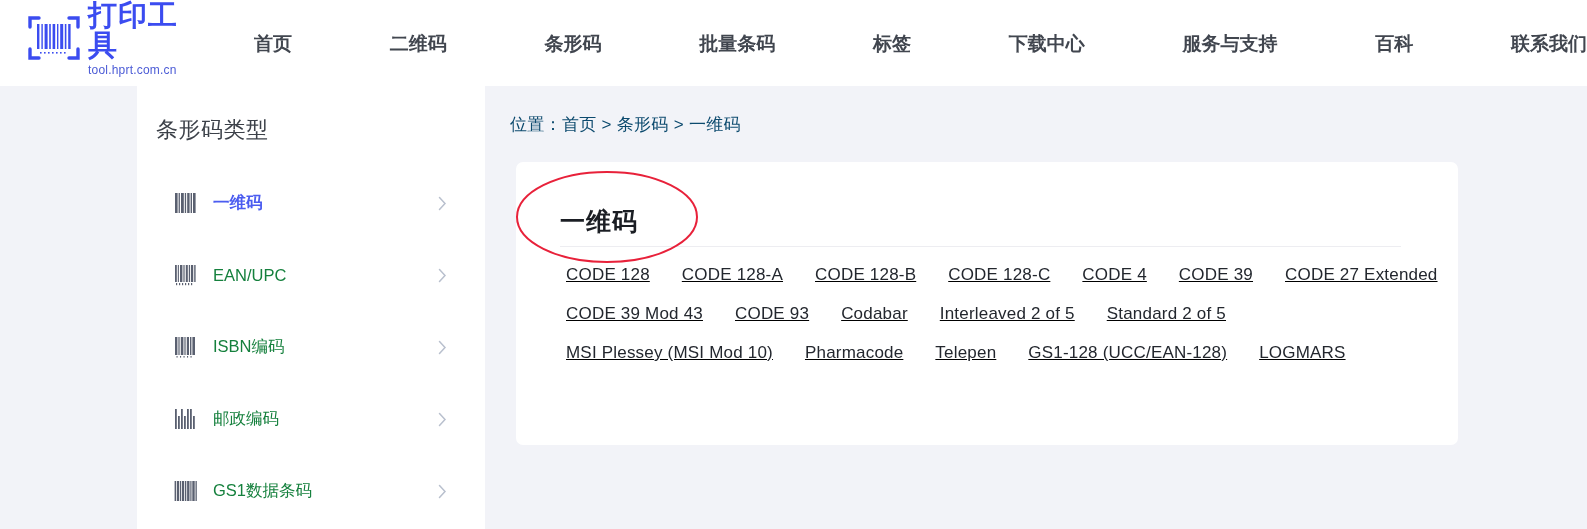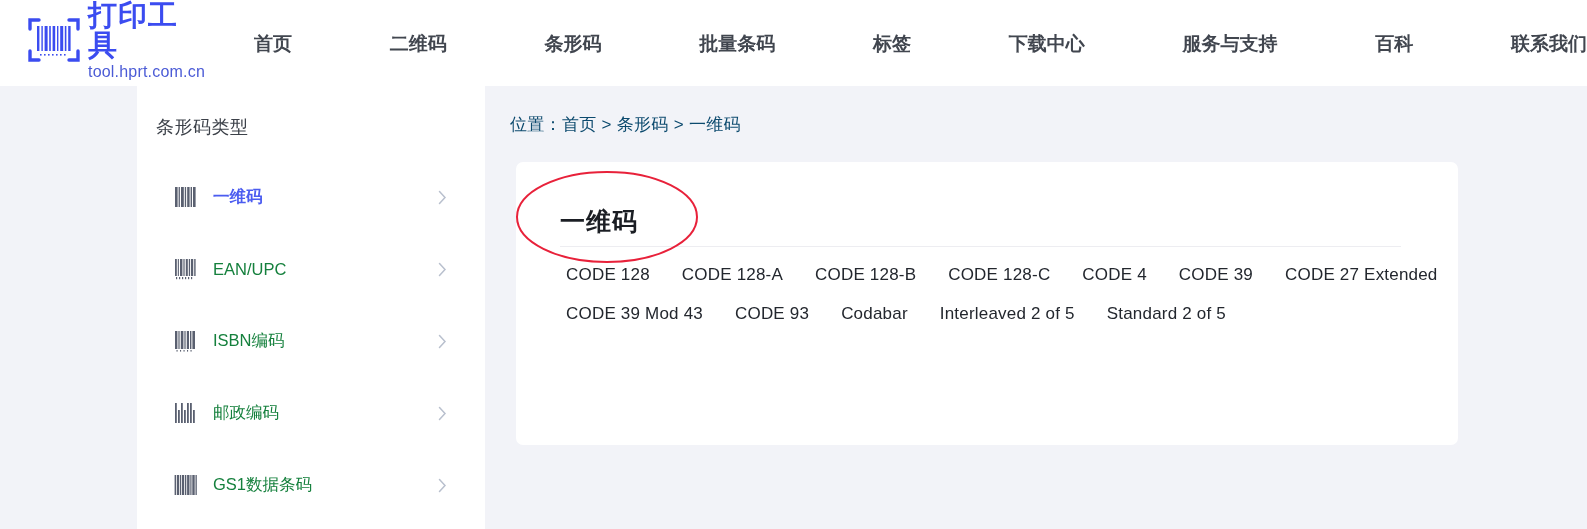--- a/index.html
+++ b/index.html
@@ -23,42 +23,42 @@
     display: flex; align-items: center;
     margin-left: 26px; width: 180px;
   }
   .logo-mark { width: 56px; height: 52px; flex: none; }
   .logo-text { margin-left: 6px; }
   .logo-title {
     font-size: 29px; font-weight: 700; color: #3b4cf0;
     letter-spacing: 1px; line-height: 1.05;
   }
   .logo-sub {
-    font-size: 16px; color: #4b5bd6; letter-spacing: .2px;
+    font-size: 12px; color: #4b5bd6; letter-spacing: .2px;
     margin-top: 2px; font-weight: 400;
   }
   .nav {
     display: flex; align-items: center;
     flex: 1; height: 100%;
     margin-left: 48px; 
     justify-content: space-between;
   }
   .nav-item {
     font-size: 19px; color: #41464f; font-weight: 700;
     white-space: nowrap; cursor: pointer; line-height: 1;
   }
 
   
   .sidebar {
     position: absolute; top: 86px; left: 137px;
     width: 348px; height: 443px;
     background: #ffffff;
   }
   .sidebar-title {
-    font-size: 18px; color: #3c4149; font-weight: 400;
+    font-size: 22px; color: #3c4149; font-weight: 400;
     margin: 29px 0 0 19px; letter-spacing: .5px;
   }
   .side-list { margin-top: 22px; }
   .side-item {
     display: flex; align-items: center;
     height: 72px; padding: 0 38px 0 36px;
     cursor: pointer;
   }
   .bc-icon { width: 26px; height: 22px; flex: none; }
   .side-label {
@@ -87,21 +87,21 @@
   .divider {
     position: absolute; top: 84px; left: 44px;
     width: 841px; height: 1px; background: #ededf1;
   }
   .links {
     position: absolute; top: 103px; left: 34px;
     width: 880px;
   }
   .link-row {
     display: flex; align-items: flex-end;
-    margin-bottom: 19px; white-space: nowrap;
+    margin-bottom: 19px; white-space: nowrap; text-decoration: underline;
   }
   .link {
     font-size: 17px; color: #23272e;
     margin: 0 16px; cursor: pointer; letter-spacing: .2px;
   }
 
   
   .annot {
     position: absolute; top: 169px; left: 514px;
     width: 186px; height: 96px;
@@ -297,20 +297,27 @@
       </div>
 
       <div class="link-row">
         <span class="link">CODE 39 Mod 43</span>
         <span class="link">CODE 93</span>
         <span class="link">Codabar</span>
         <span class="link">Interleaved 2 of 5</span>
         <span class="link">Standard 2 of 5</span>
       </div>
 
+      <div class="link-row">
+        <span class="link">MSI Plessey (MSI Mod 10)</span>
+        <span class="link">Pharmacode</span>
+        <span class="link">Telepen</span>
+        <span class="link">GS1-128 (UCC/EAN-128)</span>
+        <span class="link">LOGMARS</span>
+      </div>
 
     </div>
   </section>
 
   <svg class="annot" viewBox="0 0 186 96">
     <ellipse cx="93" cy="48" rx="90" ry="45"></ellipse>
   </svg>
 
 </div>
 

